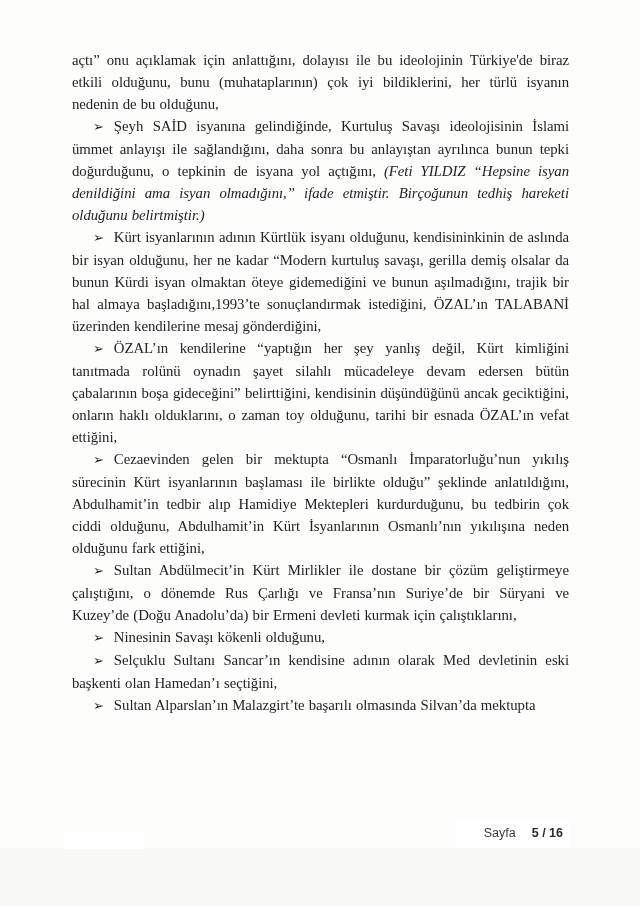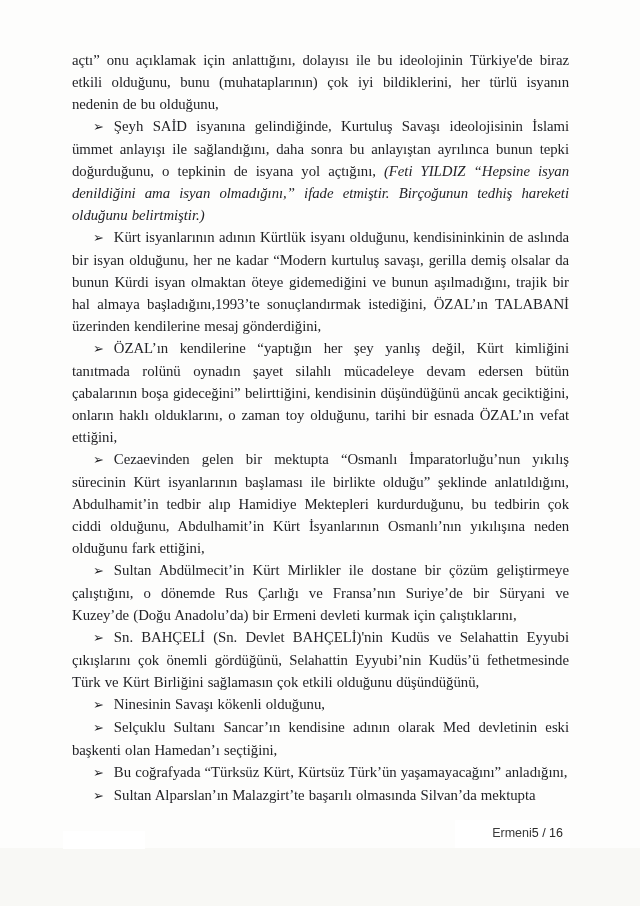--- a/index.html
+++ b/index.html
@@ -59,45 +59,43 @@
   .footer {
     position: absolute;
     top: 826px;
     right: 77px;
     font-family: "Liberation Sans", "DejaVu Sans", sans-serif;
     font-size: 12.5px;
     color: #3a3a3a;
     white-space: nowrap;
   }
   .footer .num {
-    font-weight: normal;
+    font-weight: bold;
     color: #2a2a2a;
-    margin-left: 0;
+    margin-left: 16px;
   }
 </style>
 </head>
 <body>
 
 <div class="page">
 
   <div class="body-text">
       <p class="para"><span>açtı” onu açıklamak için anlattığını, dolayısı ile bu ideolojinin Türkiye'de biraz etkili olduğunu, bunu (muhataplarının) çok iyi bildiklerini, her türlü isyanın nedenin de bu olduğunu,</span></p>
       <p class="para bullet"><span class="arrow">➢</span><span>Şeyh SAİD isyanına gelindiğinde, Kurtuluş Savaşı ideolojisinin İslami ümmet anlayışı ile sağlandığını, daha sonra bu anlayıştan ayrılınca bunun tepki doğurduğunu, o tepkinin de isyana yol açtığını, </span><span class="it">(Feti YILDIZ “Hepsine isyan denildiğini ama isyan olmadığını,” ifade etmiştir. Birçoğunun tedhiş hareketi olduğunu belirtmiştir.)</span></p>
       <p class="para bullet"><span class="arrow">➢</span><span>Kürt isyanlarının adının Kürtlük isyanı olduğunu, kendisininkinin de aslında bir isyan olduğunu, her ne kadar “Modern kurtuluş savaşı, gerilla demiş olsalar da bunun Kürdi isyan olmaktan öteye gidemediğini ve bunun aşılmadığını, trajik bir hal almaya başladığını,1993’te sonuçlandırmak istediğini, ÖZAL’ın TALABANİ üzerinden kendilerine mesaj gönderdiğini,</span></p>
       <p class="para bullet"><span class="arrow">➢</span><span>ÖZAL’ın kendilerine “yaptığın her şey yanlış değil, Kürt kimliğini tanıtmada rolünü oynadın şayet silahlı mücadeleye devam edersen bütün çabalarının boşa gideceğini” belirttiğini, kendisinin düşündüğünü ancak geciktiğini, onların haklı olduklarını, o zaman toy olduğunu, tarihi bir esnada ÖZAL’ın vefat ettiğini,</span></p>
       <p class="para bullet"><span class="arrow">➢</span><span>Cezaevinden gelen bir mektupta “Osmanlı İmparatorluğu’nun yıkılış sürecinin Kürt isyanlarının başlaması ile birlikte olduğu” şeklinde anlatıldığını, Abdulhamit’in tedbir alıp Hamidiye Mektepleri kurdurduğunu, bu tedbirin çok ciddi olduğunu, Abdulhamit’in Kürt İsyanlarının Osmanlı’nın yıkılışına neden olduğunu fark ettiğini,</span></p>
       <p class="para bullet"><span class="arrow">➢</span><span>Sultan Abdülmecit’in Kürt Mirlikler ile dostane bir çözüm geliştirmeye çalıştığını, o dönemde Rus Çarlığı ve Fransa’nın Suriye’de bir Süryani ve Kuzey’de (Doğu Anadolu’da) bir Ermeni devleti kurmak için çalıştıklarını,</span></p>
-      <p class="para bullet"><span class="arrow">➢</span><span>Sn. BAHÇELİ (Sn. Devlet BAHÇELİ)'nin Kudüs ve Selahattin Eyyubi çıkışlarını çok önemli gördüğünü, Selahattin Eyyubi’nin Kudüs’ü fethetmesinde Türk ve Kürt Birliğini sağlamasın çok etkili olduğunu düşündüğünü,</span></p>
       <p class="para bullet"><span class="arrow">➢</span><span>Ninesinin Savaşı kökenli olduğunu,</span></p>
       <p class="para bullet"><span class="arrow">➢</span><span>Selçuklu Sultanı Sancar’ın kendisine adının olarak Med devletinin eski başkenti olan Hamedan’ı seçtiğini,</span></p>
-      <p class="para bullet"><span class="arrow">➢</span><span>Bu coğrafyada “Türksüz Kürt, Kürtsüz Türk’ün yaşamayacağını” anladığını,</span></p>
       <p class="para bullet"><span class="arrow">➢</span><span>Sultan Alparslan’ın Malazgirt’te başarılı olmasında Silvan’da mektupta</span></p>
     </div>
 
   <div class="bottom-band"></div>
   <div class="artifact a2"></div>
   <div class="artifact a1"></div>
 
   <div class="footer">
-    <span>Ermeni</span><span class="num">5 / 16</span>
+    <span>Sayfa</span><span class="num">5 / 16</span>
   </div>
 
 </div>
 
 </body></html>

